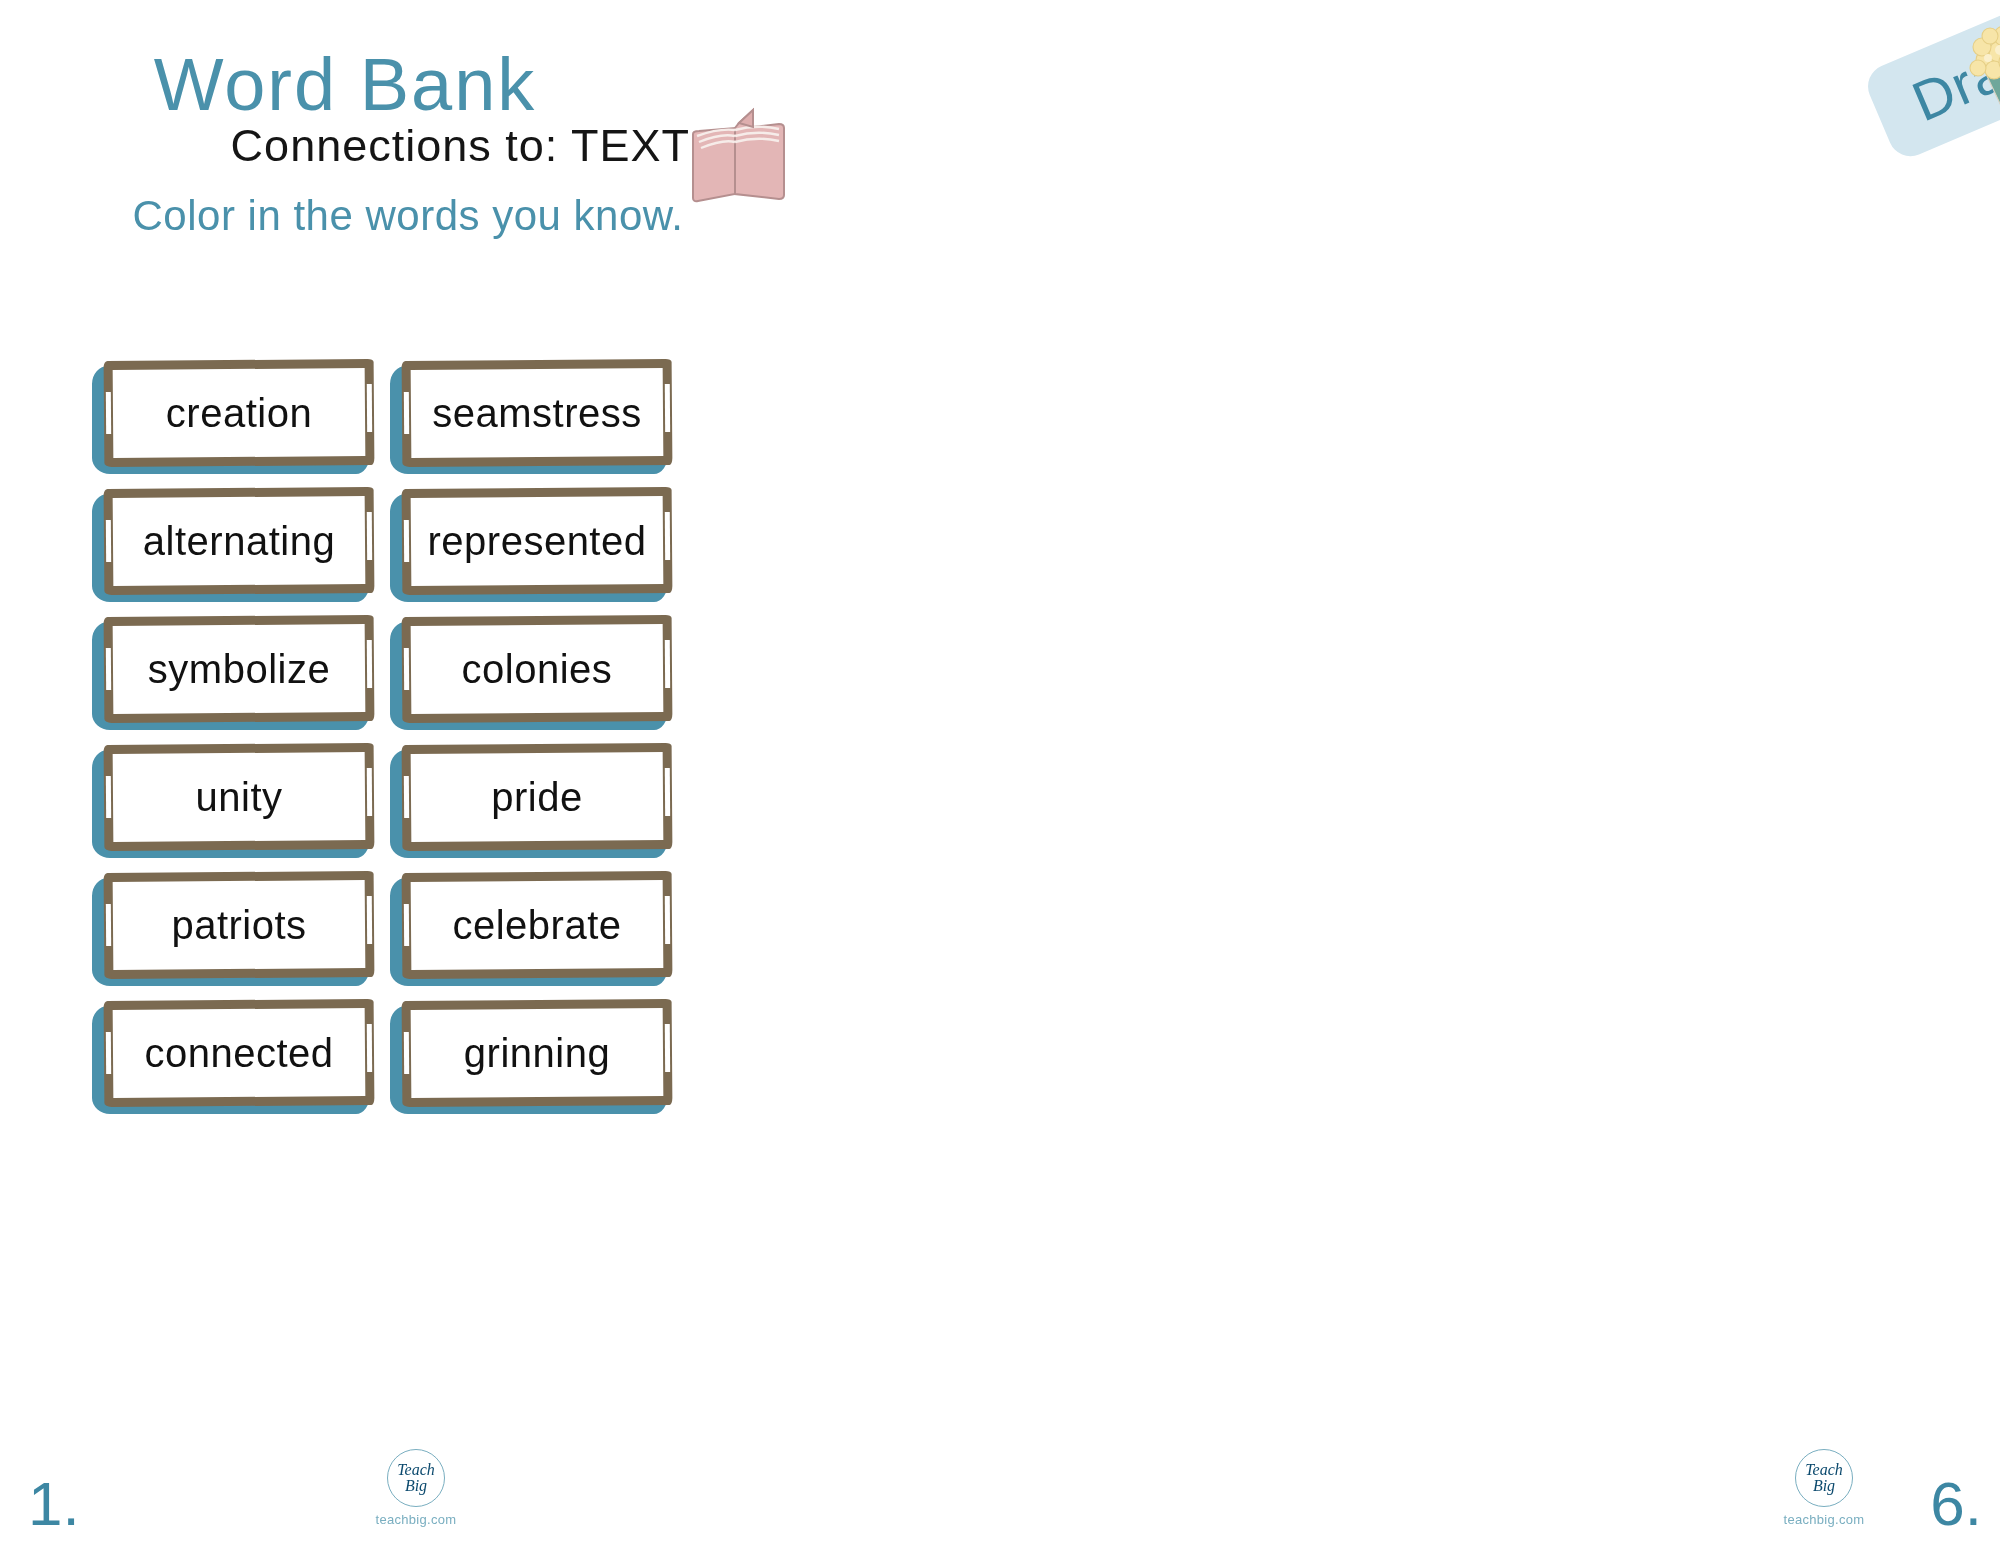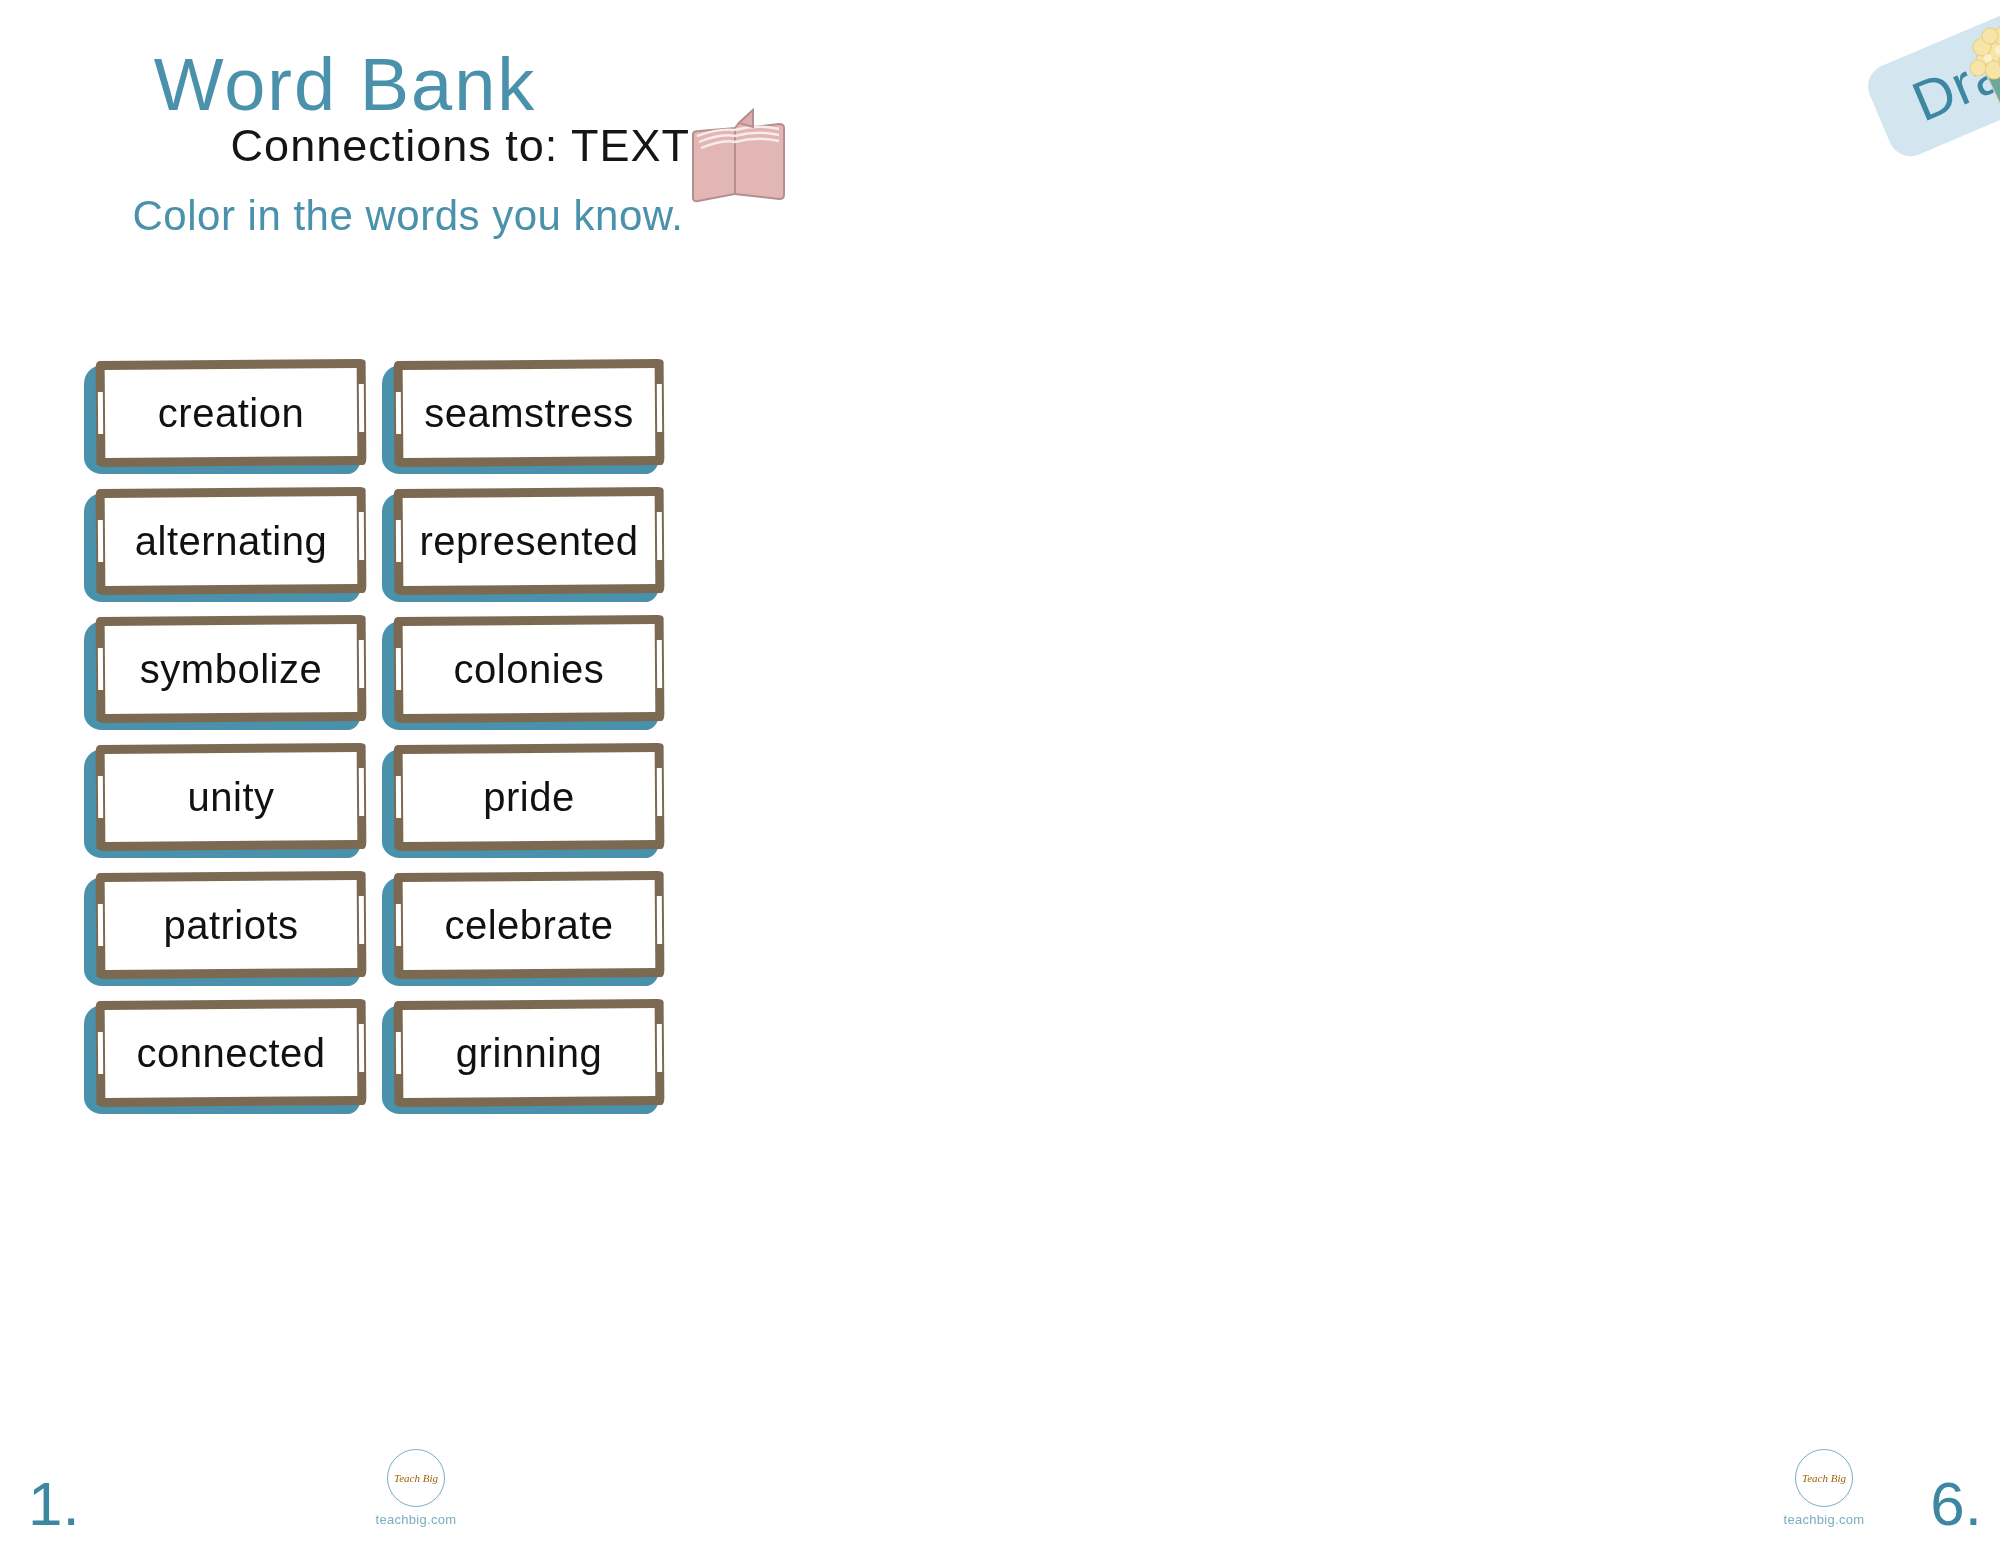--- a/index.html
+++ b/index.html
@@ -78,21 +78,21 @@
     position: absolute;
     left: 683px;
     top: 98px;
     width: 110px;
     height: 112px;
   }
 
   
   .word-grid {
     position: absolute;
-    left: 84px;
+    left: 92px;
     top: 360px;
     width: 720px;
     display: grid;
     grid-template-columns: 290px 290px;
     column-gap: 50px;
     row-gap: 28px;
     gap: 8px;
   }
   .word-cell {
     position: relative;
@@ -247,22 +247,22 @@
     margin: 0 auto;
     border: 1.5px solid #79aec0;
     border-radius: 50%;
     display: flex;
     align-items: center;
     justify-content: center;
   }
   .logo-ring span {
     font-family: "Liberation Serif", serif;
     font-style: italic;
-    font-size: 11px;
-    color: #a16207;
+    font-size: 16px;
+    color: #0c4a6e;
     line-height: 1;
   }
   .logo-url {
     margin-top: 5px;
     font-size: 13px;
     font-weight: 300;
     color: #79aec0;
     letter-spacing: .3px;
   }
 </style>

